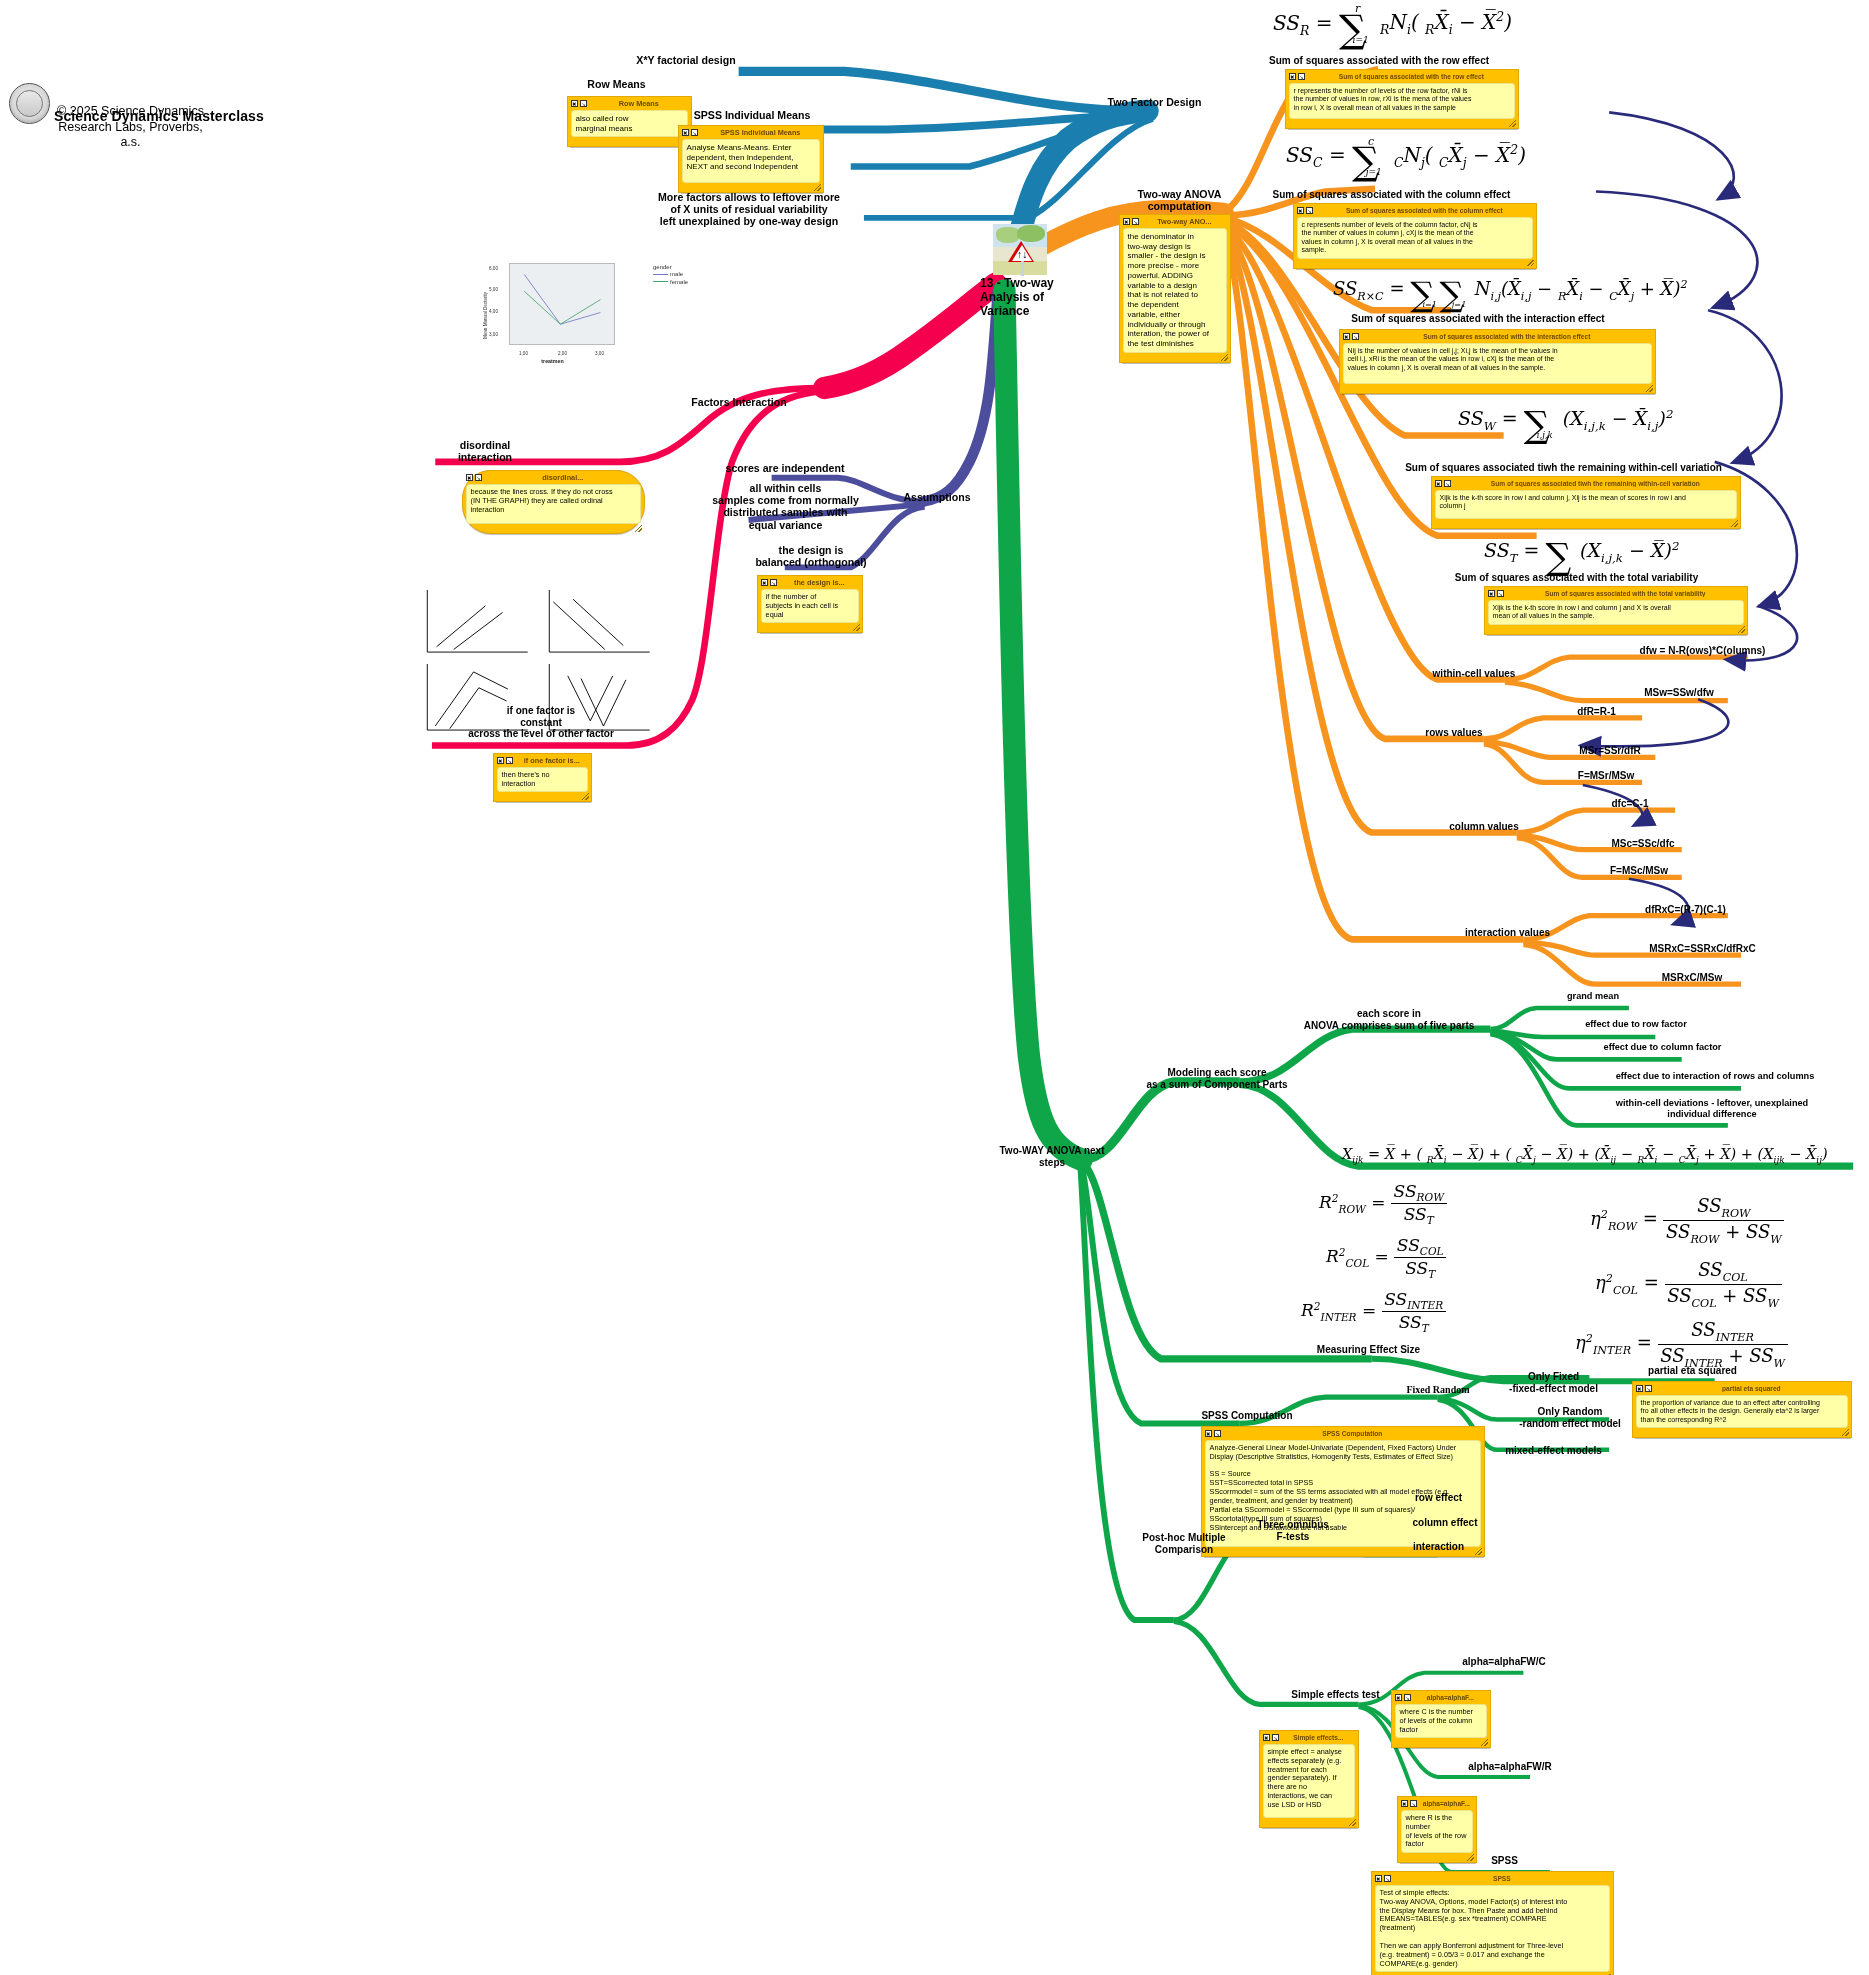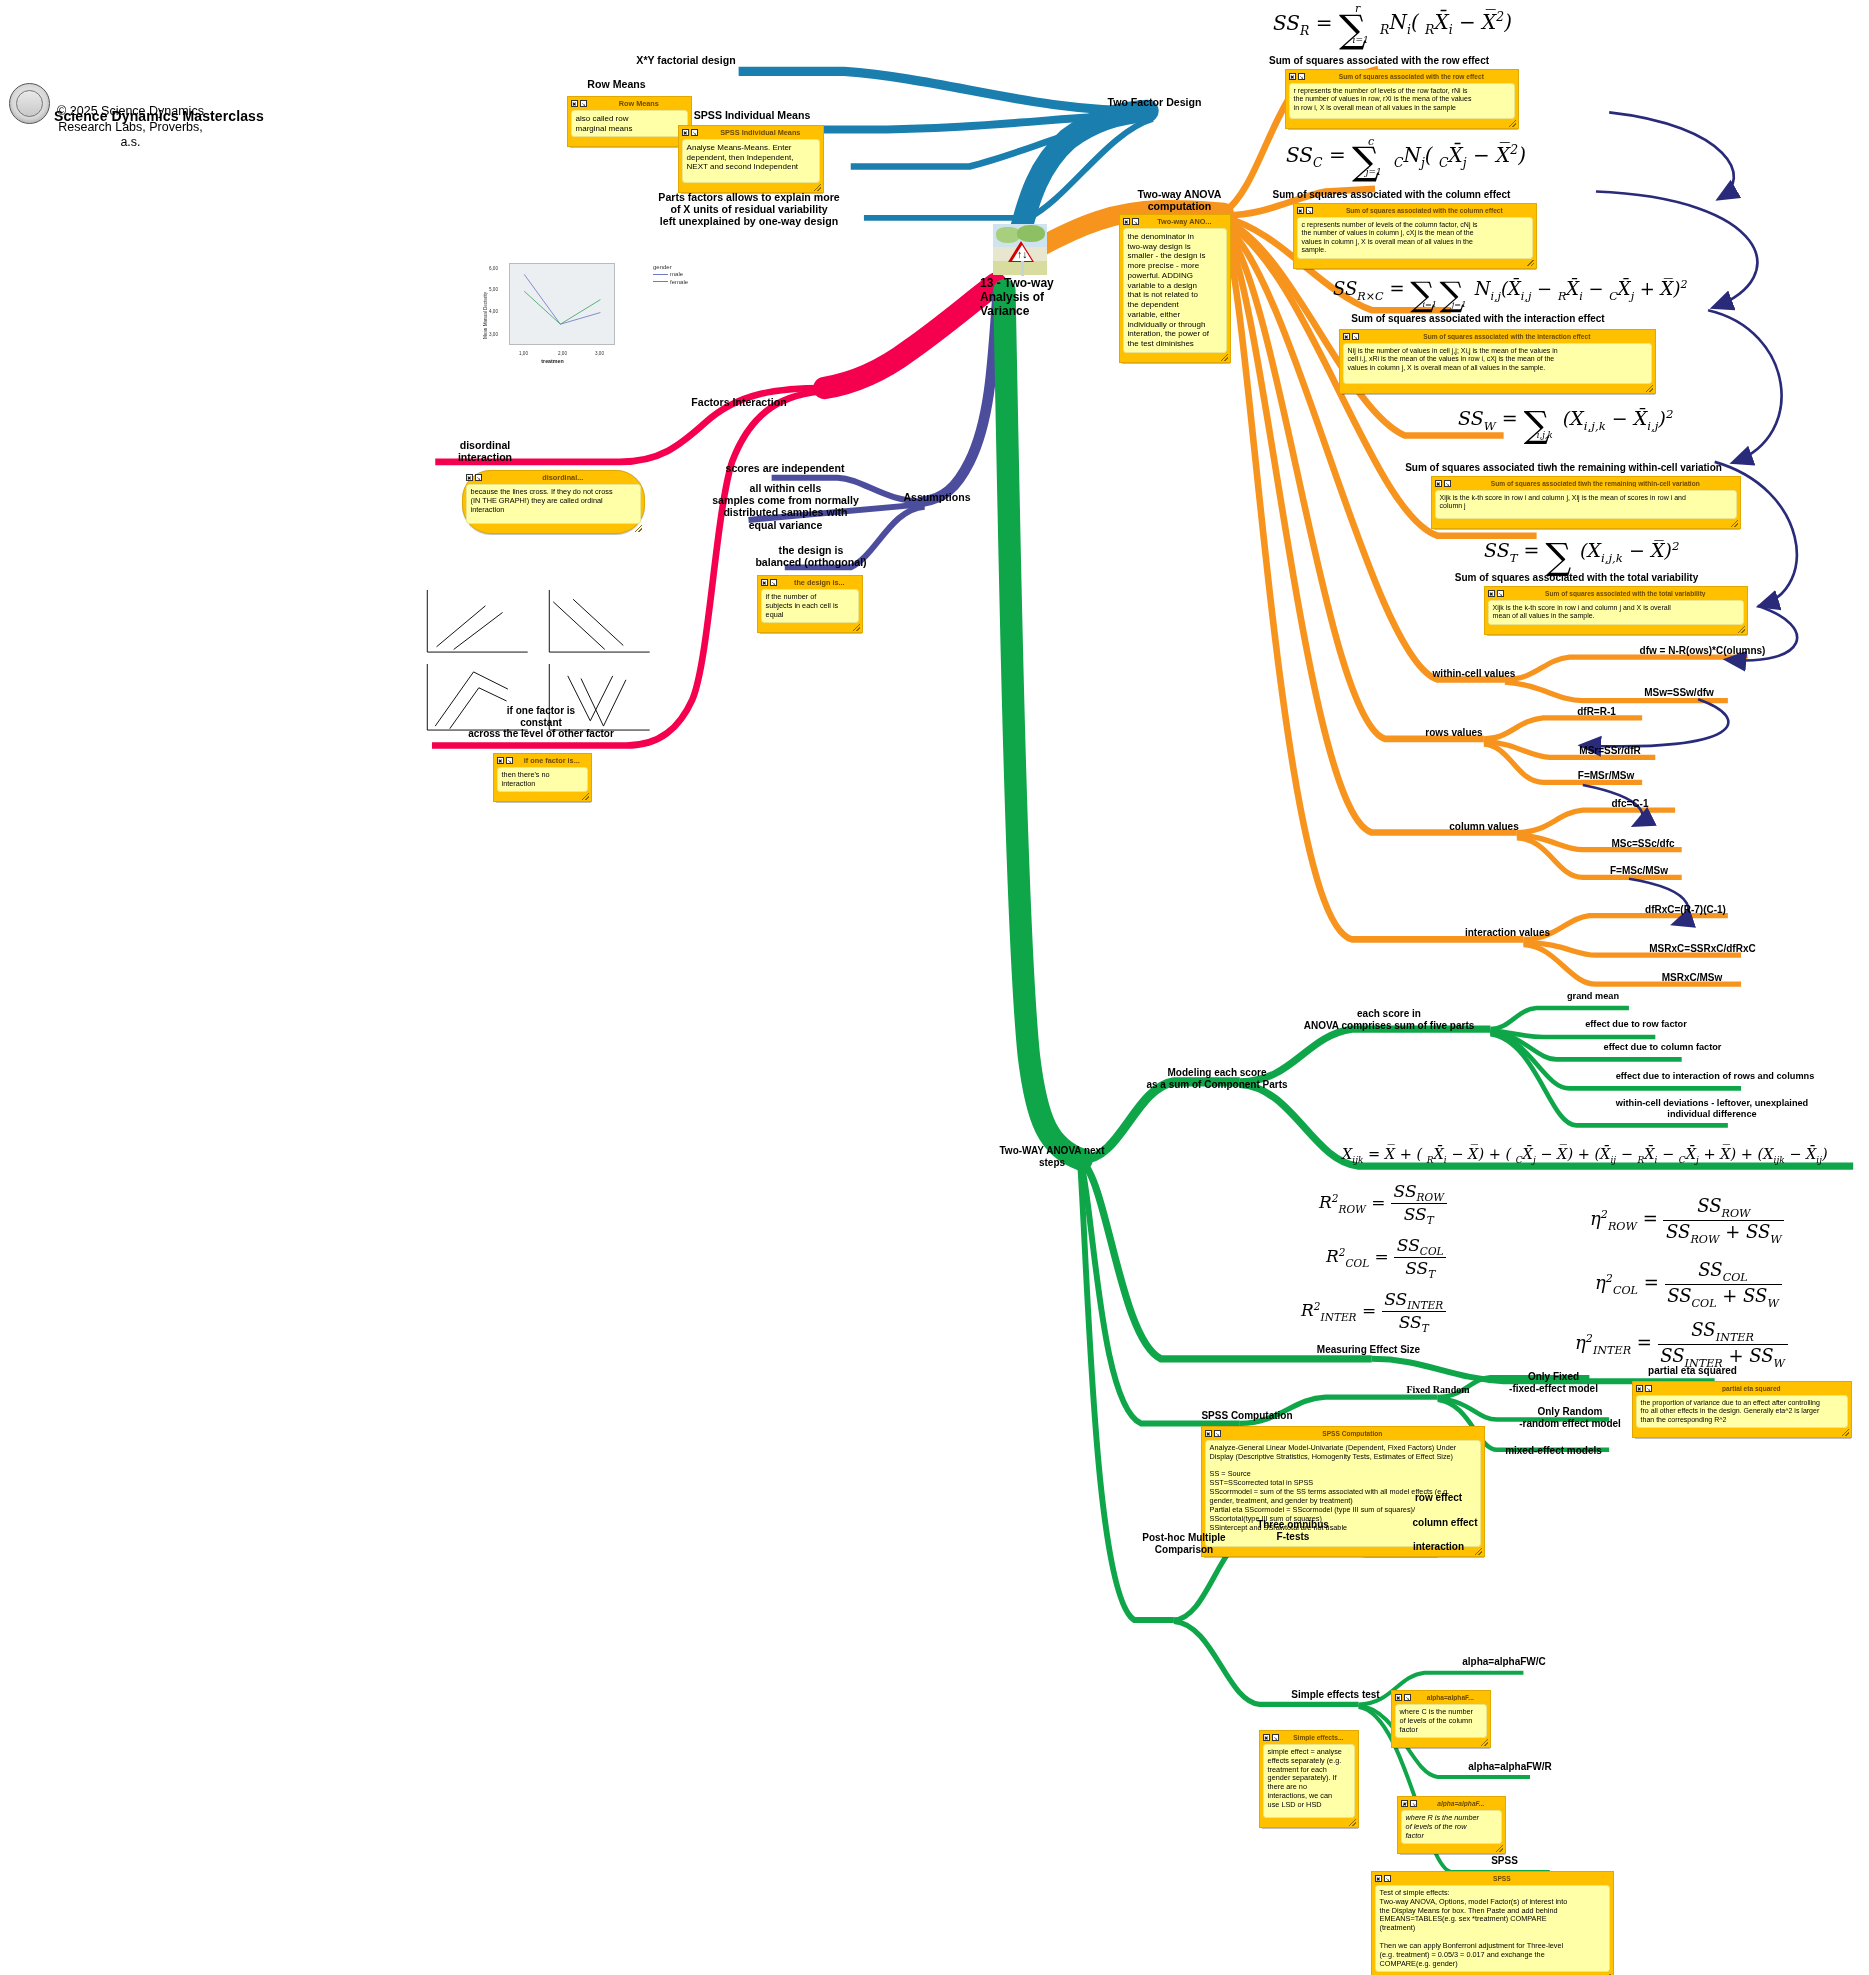--- a/index.html
+++ b/index.html
@@ -257,21 +257,21 @@
       <span class="note-btn">✖</span>
       <span class="note-btn">↘</span>
       <span class="note-title">SPSS Individual Means</span>
     </div>
     <div class="note-body" style="min-height:44px;">Analyse Means-Means. Enter
 dependent, then Independent,
 NEXT and second Independent</div>
     <span class="note-grip"></span>
   </div>
 
-  <div class="lbl" style="left:627px;top:191px;width:244px;font-size:10.6px;">Parts factors allows to explain more
+  <div class="lbl" style="left:627px;top:191px;width:244px;font-size:10.6px;">More factors allows to leftover more
 of X units of residual variability
 left unexplained by one-way design</div>
 
   <div id="spss-chart">
     <div class="plot">
       <svg viewBox="0 0 160 123" preserveAspectRatio="none" style="width:100%;height:100%">
         <polyline points="22,16 78,93 140,75" fill="none" stroke="#6f79c9" stroke-width="1.3"></polyline>
         <polyline points="22,42 78,93 140,55" fill="none" stroke="#3fa56a" stroke-width="1.3"></polyline>
       </svg>
     </div>
@@ -617,21 +617,21 @@
       <span class="note-btn">↘</span>
       <span class="note-title" style="font-size:6.6px;">alpha=alphaF...</span>
     </div>
     <div class="note-body" style="min-height:32px;font-size:7.3px;">where C is the number
 of levels of the column
 factor</div>
     <span class="note-grip"></span>
   </div>
 
   <div class="lbl" style="left:1431px;top:1761px;width:158px;font-size:10px;">alpha=alphaFW/R</div>
-  <div class="note" style="left:1397px;top:1796px;width:109px;font-style:italic;">
+  <div class="note" style="left:1397px;top:1796px;width:80px;">
     <div class="note-head">
       <span class="note-btn">✖</span>
       <span class="note-btn">↘</span>
       <span class="note-title" style="font-size:6.6px;">alpha=alphaF...</span>
     </div>
     <div class="note-body" style="min-height:32px;font-size:7.3px;">where R is the number
 of levels of the row
 factor</div>
     <span class="note-grip"></span>
   </div>

